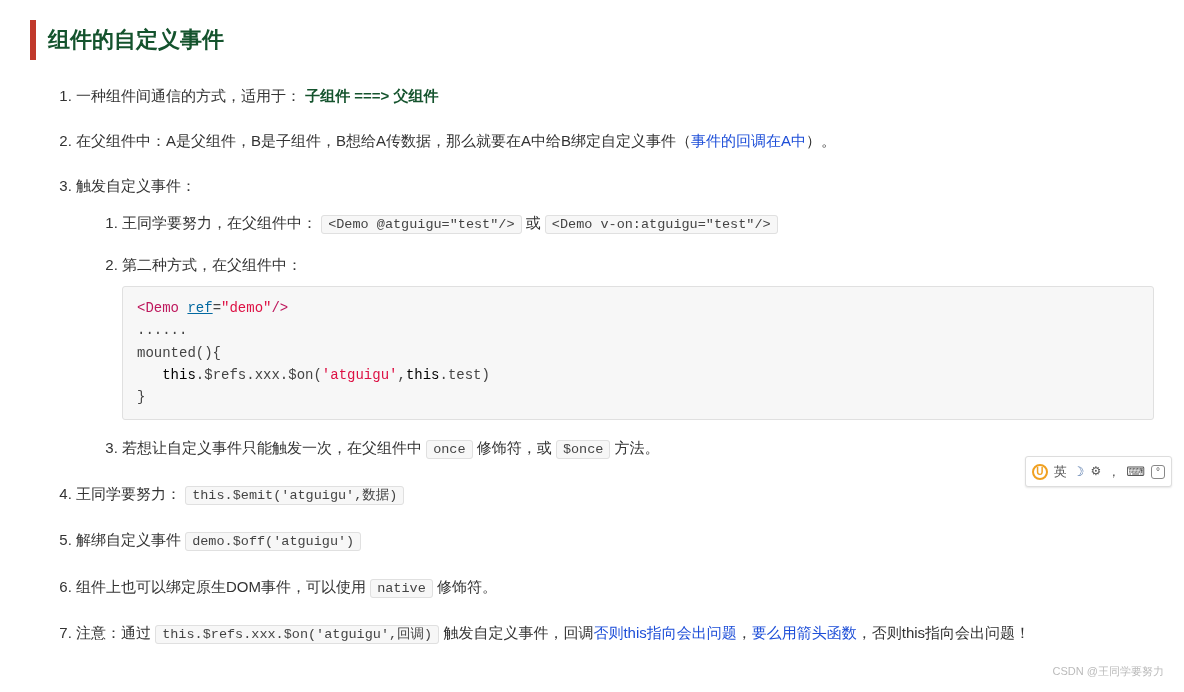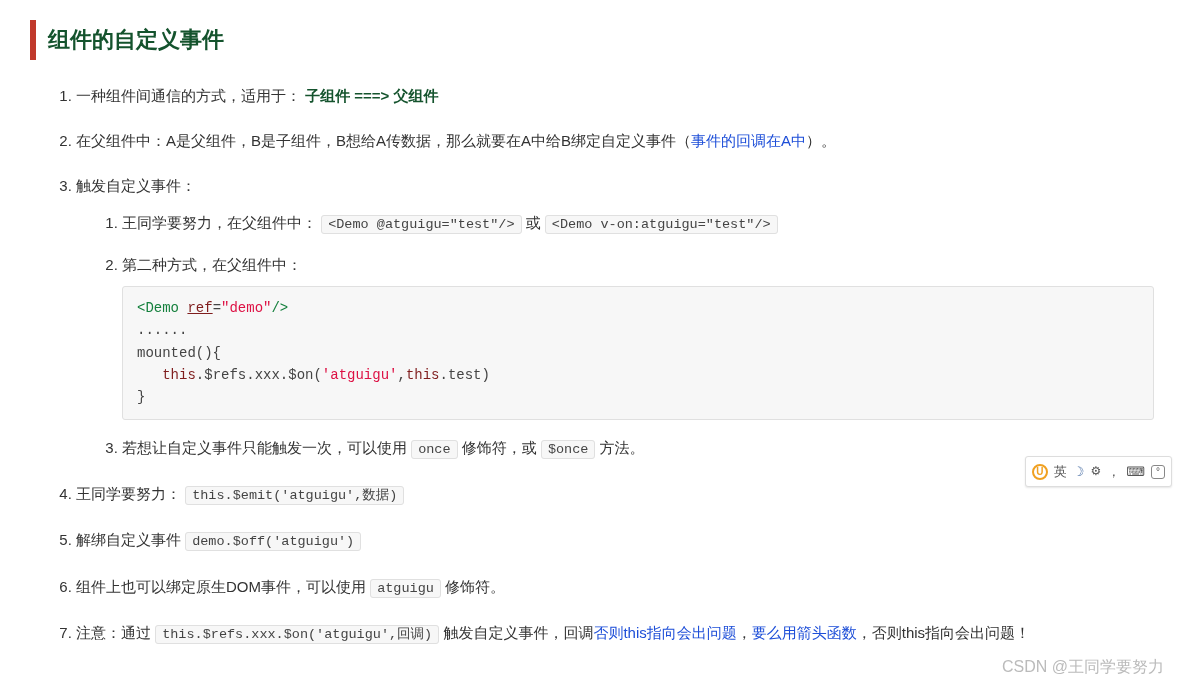--- a/index.html
+++ b/index.html
@@ -42,24 +42,24 @@
       background: #f7f7f7;
       border: 1px solid #e0e0e0;
       border-radius: 3px;
       padding: 10px 14px;
       font-size: 14px;
       line-height: 1.6;
       margin-top: 8px;
       white-space: pre;
       color: #444;
     }
-    pre.code-block .tag { color: #15803d; }
-    pre.code-block .attr { color: #7f1d1d; text-decoration: underline; }
+    pre.code-block .tag { color: #be185d; }
+    pre.code-block .attr { color: #0369a1; text-decoration: underline; }
     pre.code-block .str { color: #d14; }
-    pre.code-block .kw { color: #7f1d1d; }
+    pre.code-block .kw { color: #000000; }
     .widget-bar {
       position: absolute;
       right: 12px;
       top: 456px;
       background: #fff;
       border: 1px solid #ddd;
       border-radius: 3px;
       padding: 3px 6px;
       display: flex;
       align-items: center;
@@ -77,21 +77,21 @@
       font-size: 10px; font-weight: bold; color: #f0a020;
     }
     .widget-bar .moon { color: #4a6fa5; }
     .widget-bar .gear { font-size: 12px; }
     .widget-bar .kbd { font-size: 13px; }
     .widget-bar .user { border: 1.5px solid #888; border-radius: 3px; width: 14px; height: 14px; display:inline-flex; align-items:center; justify-content:center; font-size:10px;}
     .watermark {
       position: absolute;
       right: 20px;
       bottom: 10px;
-      font-size: 16px;
+      font-size: 11px;
       color: #bbb;
     }
   </style>
 </head>
 <body>
 
 <div class="heading">组件的自定义事件</div>
 
 <ol class="outer">
   <li>
@@ -114,36 +114,36 @@
       </li>
       <li>
         <span>第二种方式，在父组件中：</span>
         <pre class="code-block"><span class="tag">&lt;Demo</span> <span class="attr">ref</span>=<span class="str">"demo"</span><span class="tag">/&gt;</span>
 ......
 mounted(){
    <span class="kw">this</span>.$refs.xxx.$on(<span class="str">'atguigu'</span>,<span class="kw">this</span>.test)
 }</pre>
       </li>
       <li>
-        <span>若想让自定义事件只能触发一次，可以使用 </span><code class="inline">once</code><span> 修饰符，或 </span><code class="inline">$once</code><span> 方法。</span>
+        <span>若想让自定义事件只能触发一次，在父组件中 </span><code class="inline">once</code><span> 修饰符，或 </span><code class="inline">$once</code><span> 方法。</span>
       </li>
     </ol>
   </li>
 
   <li>
     <span>王同学要努力：</span>
     <code class="inline">this.$emit('atguigu',数据)</code>
   </li>
 
   <li>
     <span>解绑自定义事件 </span><code class="inline">demo.$off('atguigu')</code>
   </li>
 
   <li>
-    <span>组件上也可以绑定原生DOM事件，可以使用 </span><code class="inline">atguigu</code><span> 修饰符。</span>
+    <span>组件上也可以绑定原生DOM事件，可以使用 </span><code class="inline">native</code><span> 修饰符。</span>
   </li>
 
   <li>
     <span>注意：通过 </span><code class="inline">this.$refs.xxx.$on('atguigu',回调)</code><span> 触发自定义事件，回调</span><span class="red">否则this指向会出问题</span><span>，</span><span class="red">要么用箭头函数</span><span>，否则this指向会出问题！</span>
   </li>
 </ol>
 
 <div class="widget-bar">
   <span class="u-icon">U</span>
   <span>英</span>

